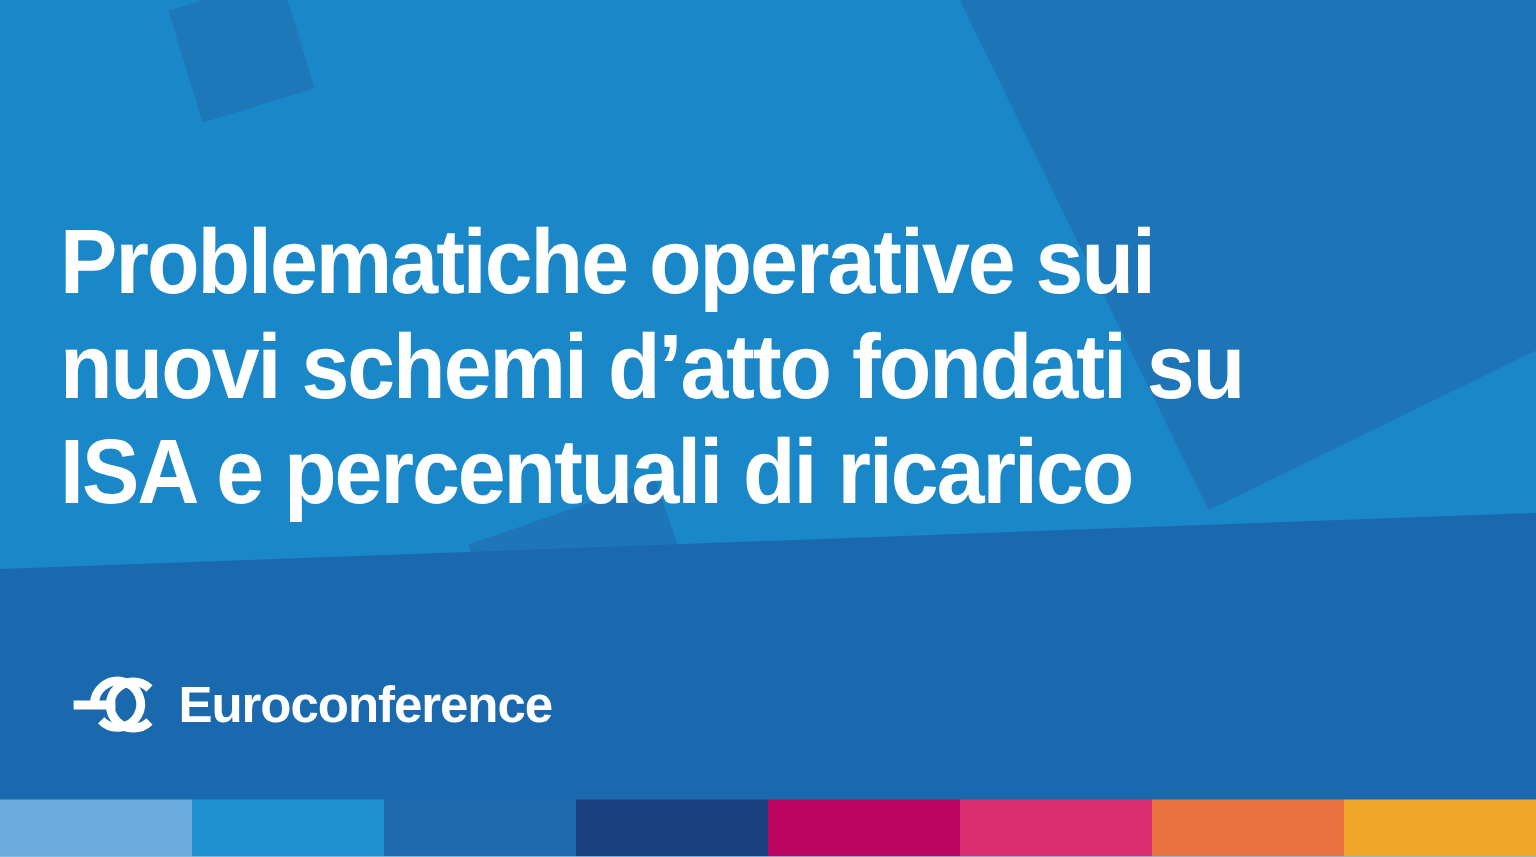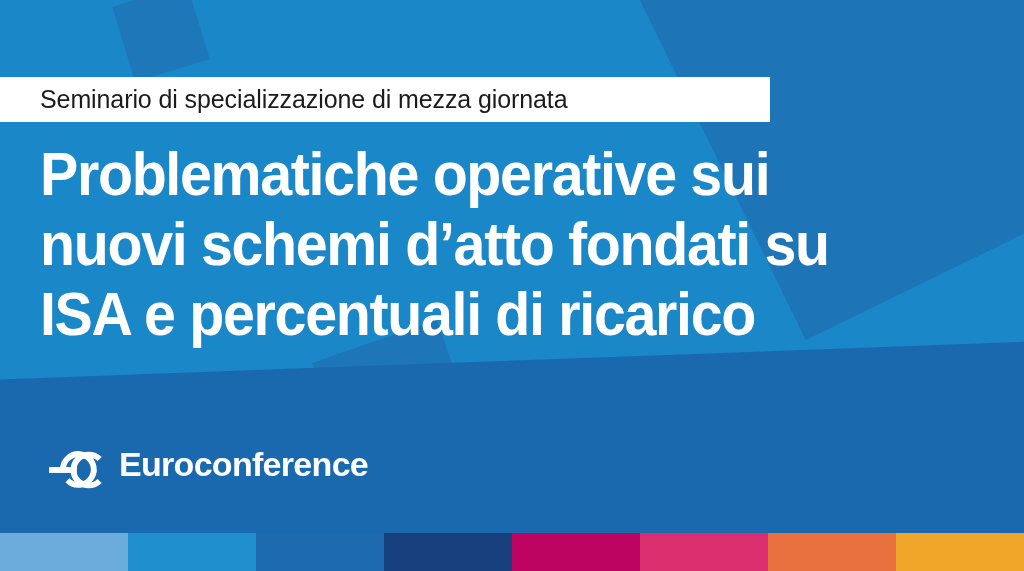--- a/index.html
+++ b/index.html
@@ -112,21 +112,21 @@
     display: block;
     white-space: nowrap;
   }
 
   
   .logo {
     position: absolute;
     left: 41px;
     top: 447px;
     display: flex;
-    align-items: flex-start;
+    align-items: center;
   }
   .logo-mark {
     width: 66px;
     height: 46px;
     flex: none;
     margin-right: 12px;
   }
   .logo-words {
     display: flex;
     flex-direction: column;
@@ -170,23 +170,20 @@
 <div id="stage" style="background: rgb(26, 135, 200);">
 
   <div class="bg-layer">
     <div class="sq sq-top" style="background: rgb(33, 105, 171);"></div>
     <div class="sq sq-big" style="background: rgb(33, 105, 171);"></div>
     <div class="sq sq-mid" style="background: rgb(33, 105, 171);"></div>
     <div class="diag-band-under" style="background: rgb(26, 105, 175);"></div>
     <div class="diag-band" style="background: rgb(26, 105, 175);"></div>
   </div>
 
-  <div class="kicker" style="background: rgb(255, 255, 255);">
-    <span class="kicker-text" style="color: rgb(27, 27, 27);">Seminario di specializzazione di mezza giornata</span>
-  </div>
 
   <div class="headline" style="color: rgb(255, 255, 255);">
     <span class="headline-line">Problematiche operative sui</span>
     <span class="headline-line">nuovi schemi d’atto fondati su</span>
     <span class="headline-line">ISA e percentuali di ricarico</span>
   </div>
 
   <div class="logo">
     <span class="logo-mark">
       <svg viewBox="0 0 90 62" width="66" height="46" aria-hidden="true">

